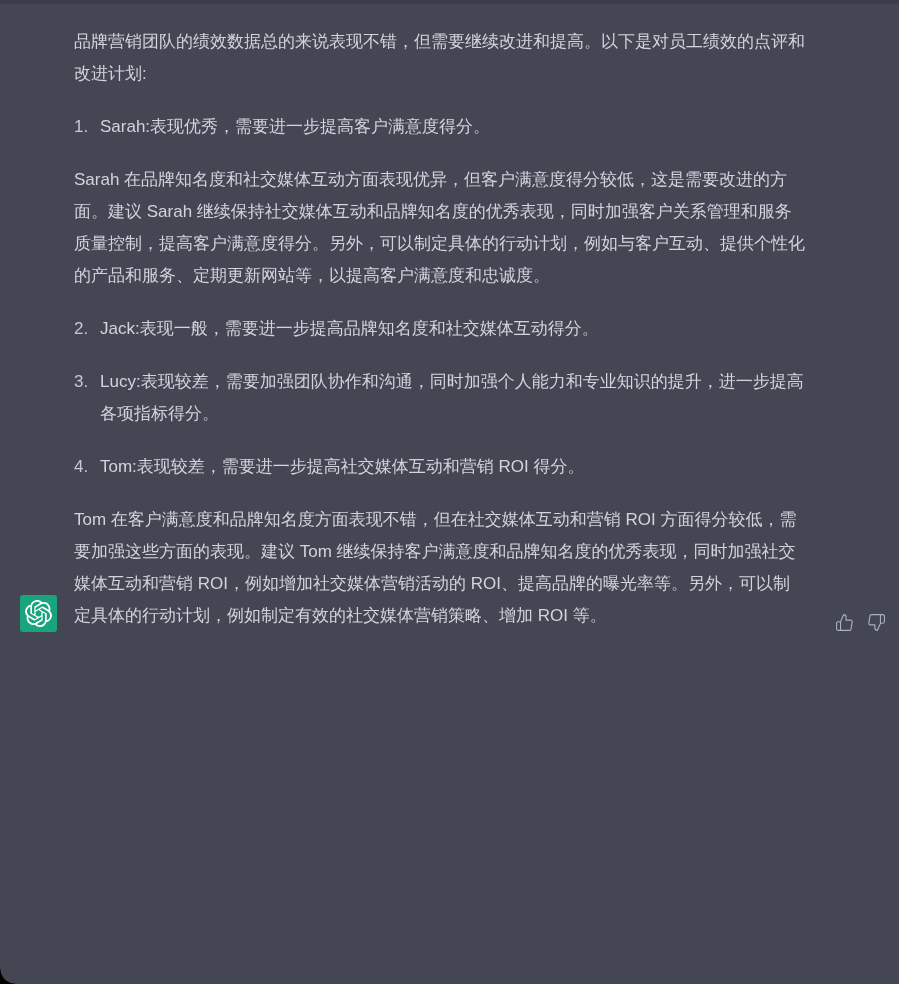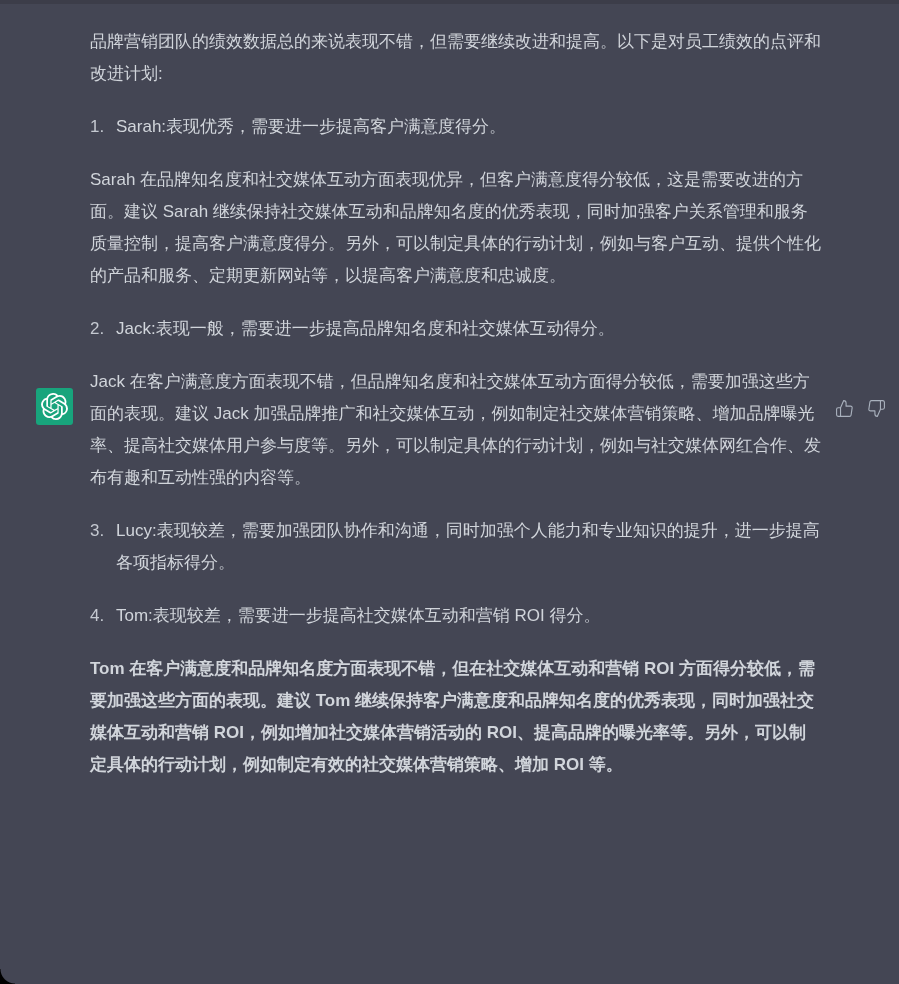--- a/index.html
+++ b/index.html
@@ -20,22 +20,22 @@
   .top-band{
     position:absolute;top:0;left:0;width:899px;height:4px;
     background:var(--top-band);
   }
   .corner-bl{
     position:absolute;left:0;bottom:0;width:15px;height:15px;
     background:radial-gradient(circle 15px at 15px 0px, var(--bg) 14px, #000 15px);
   }
   .row{
     display:flex;
-    align-items:center;
-    padding:26px 13px 0 36px;
+    align-items:flex-end;
+    padding:26px 13px 0 20px;
   }
   .avatar{
     width:37px;height:37px;
     border-radius:3px;
     background:var(--avatar);
     display:flex;align-items:center;justify-content:center;
     margin-top:5px;
     flex-shrink:0;
   }
   .avatar svg{width:27px;height:27px;fill:#fff;}
@@ -95,32 +95,31 @@
     <div class="list-item">
       <span class="num">1.</span>
       <span class="li-text">Sarah:表现优秀，需要进一步提高客户满意度得分。</span>
     </div>
     <p>Sarah 在品牌知名度和社交媒体互动方面表现优异，但客户满意度得分较低，这是需要改进的方面。建议 Sarah 继续保持社交媒体互动和品牌知名度的优秀表现，同时加强客户关系管理和服务质量控制，提高客户满意度得分。另外，可以制定具体的行动计划，例如与客户互动、提供个性化的产品和服务、定期更新网站等，以提高客户满意度和忠诚度。</p>
 
     <div class="list-item">
       <span class="num">2.</span>
       <span class="li-text">Jack:表现一般，需要进一步提高品牌知名度和社交媒体互动得分。</span>
     </div>
-    <p>Jack 在客户满意度方面表现不错，但品牌知名度和社交媒体互动方面得分较低，需要加强这些方面的表现。建议 Jack 加强品牌推广和社交媒体互动，例如制定社交媒体营销策略、增加品牌曝光率、提高社交媒体用户参与度等。另外，可以制定具体的行动计划，例如与社交媒体网红合作、发布有趣和互动性强的内容等。</p>
 
     <div class="list-item">
       <span class="num">3.</span>
       <span class="li-text">Lucy:表现较差，需要加强团队协作和沟通，同时加强个人能力和专业知识的提升，进一步提高各项指标得分。</span>
     </div>
 
     <div class="list-item">
       <span class="num">4.</span>
       <span class="li-text">Tom:表现较差，需要进一步提高社交媒体互动和营销 ROI 得分。</span>
     </div>
-    <p style="margin-bottom:0;font-weight:bold;">Tom 在客户满意度和品牌知名度方面表现不错，但在社交媒体互动和营销 ROI 方面得分较低，需要加强这些方面的表现。建议 Tom 继续保持客户满意度和品牌知名度的优秀表现，同时加强社交媒体互动和营销 ROI，例如增加社交媒体营销活动的 ROI、提高品牌的曝光率等。另外，可以制定具体的行动计划，例如制定有效的社交媒体营销策略、增加 ROI 等。</p>
+    <p style="margin-bottom:0;">Tom 在客户满意度和品牌知名度方面表现不错，但在社交媒体互动和营销 ROI 方面得分较低，需要加强这些方面的表现。建议 Tom 继续保持客户满意度和品牌知名度的优秀表现，同时加强社交媒体互动和营销 ROI，例如增加社交媒体营销活动的 ROI、提高品牌的曝光率等。另外，可以制定具体的行动计划，例如制定有效的社交媒体营销策略、增加 ROI 等。</p>
   </div>
 
   <div class="actions">
     <button class="icon-btn" aria-label="thumbs up">
       <span style="display:flex;">
         <svg viewBox="0 0 24 24" aria-hidden="true">
           <path d="M14 9V5a3 3 0 0 0-3-3l-4 9v11h11.28a2 2 0 0 0 2-1.7l1.38-9a2 2 0 0 0-2-2.3zM7 22H4a2 2 0 0 1-2-2v-7a2 2 0 0 1 2-2h3"></path>
         </svg>
       </span>
     </button>

